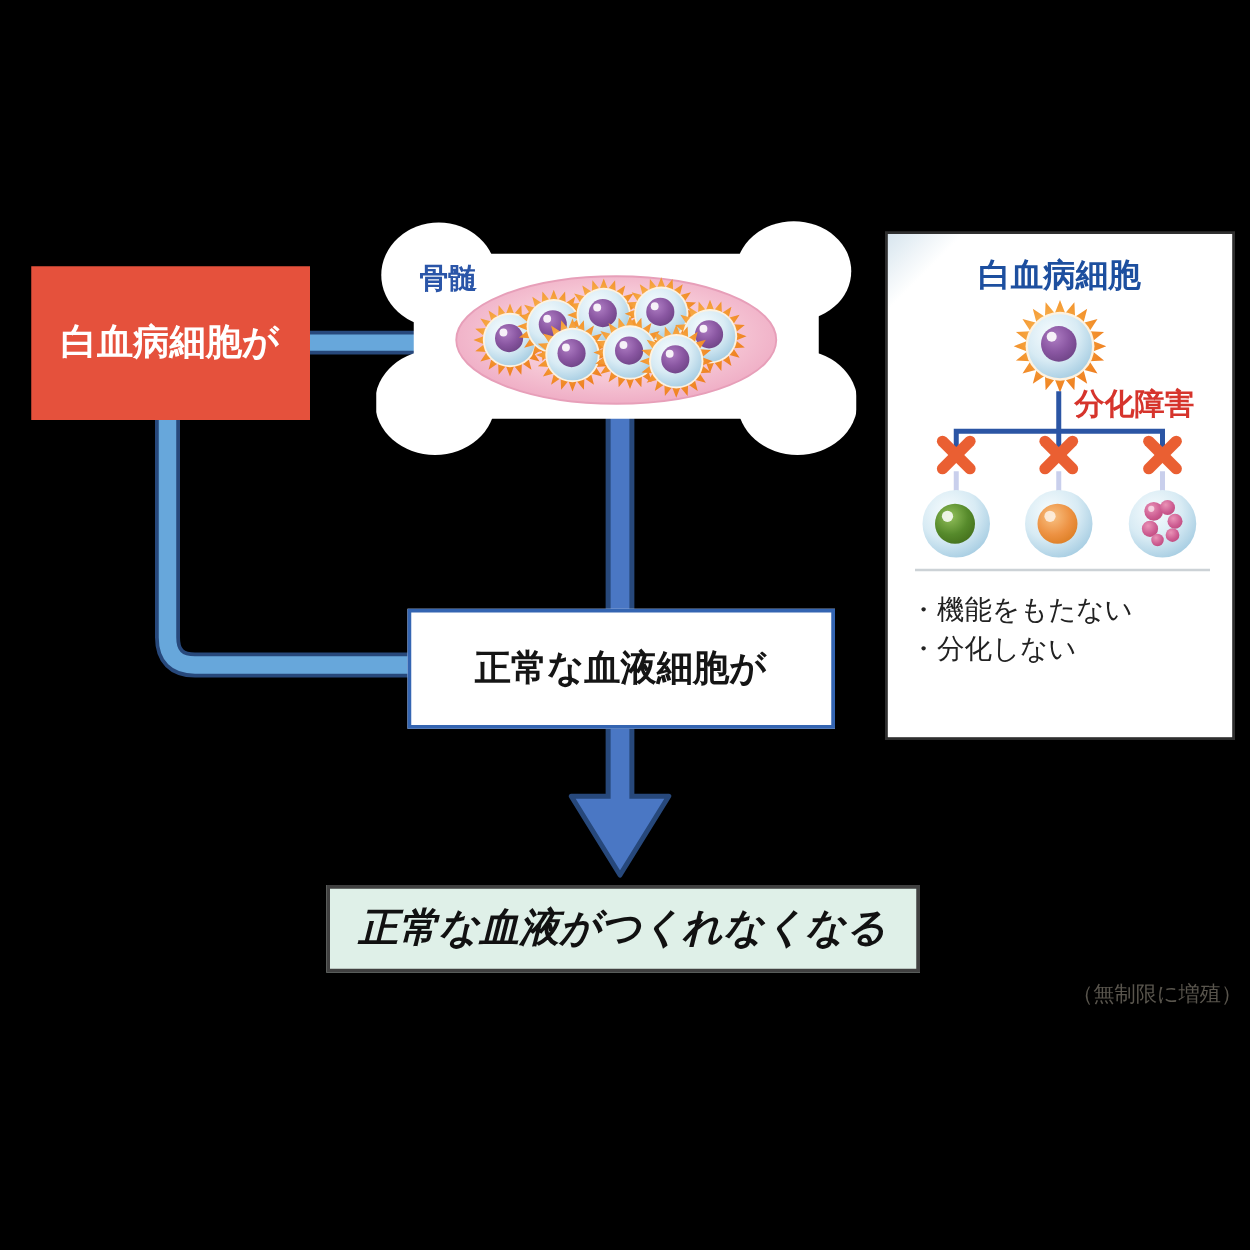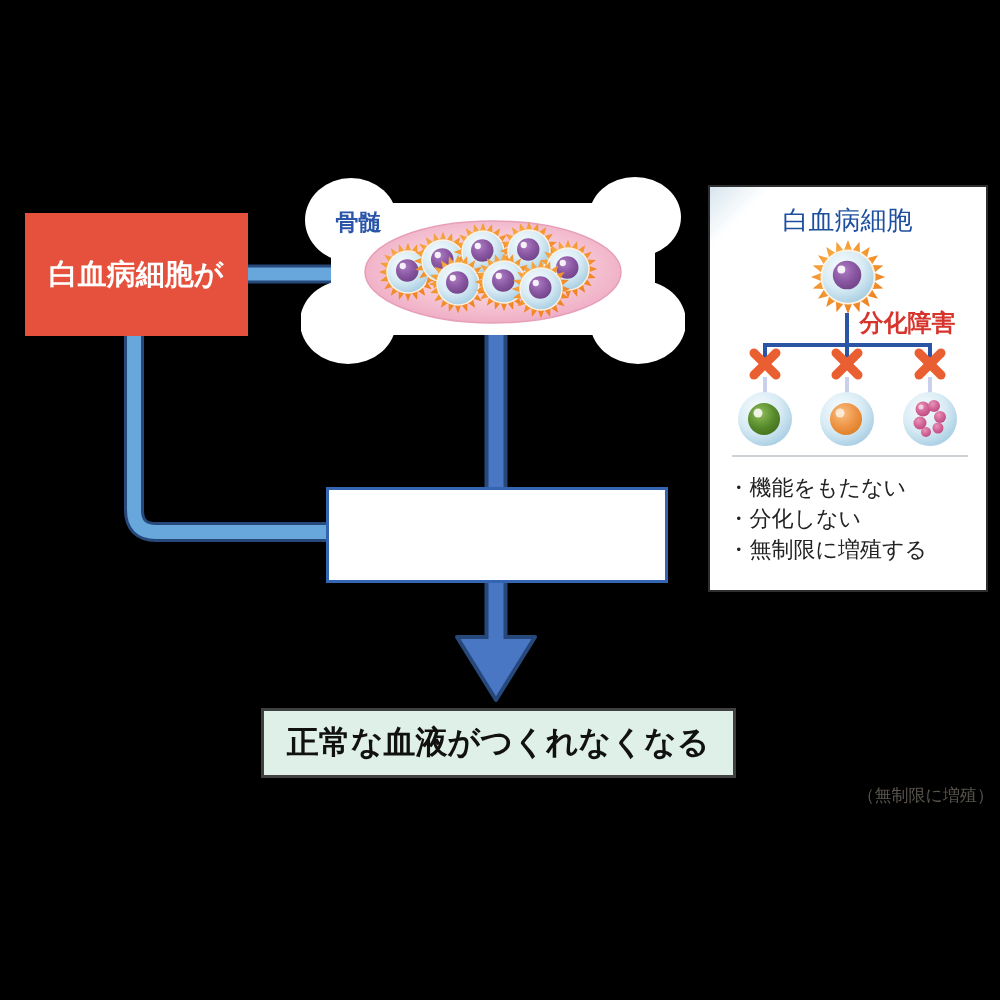--- a/index.html
+++ b/index.html
@@ -32,31 +32,31 @@
   }
   #space-box .ln{color:#151515;font-weight:bold;font-size:29px;line-height:38px;white-space:nowrap;}
 
   
   #result-box{
     left:248px;top:708px;width:475px;height:70px;background:#dff0e8;
     border:3px solid #404040;box-sizing:border-box;
     display:flex;align-items:center;justify-content:center;
     z-index:3;
   }
-  #result-box .ln{color:#111;font-weight:bold;font-size:32px;white-space:nowrap;}
+  #result-box .ln{color:#111;font-weight:bold;font-size:32px;white-space:nowrap;font-style:italic;}
 
   
   #panel{
     left:695px;top:185px;width:280px;height:407px;
     background:linear-gradient(135deg,#d7e5ee 0%,#ffffff 9%,#ffffff 100%);
     border:2px solid #2e2e2e;box-sizing:border-box;z-index:3;
   }
   #panel-title{
     position:absolute;left:0;top:16px;width:100%;text-align:center;
-    font-size:26px;font-weight:normal;color:#1d4f9f;white-space:nowrap;
+    font-size:26px;font-weight:bold;color:#1d4f9f;white-space:nowrap;
   }
   #disorder-label{
     position:absolute;left:150px;top:120px;font-size:24px;font-weight:bold;color:#d6342c;white-space:nowrap;
   }
   #panel-divider{position:absolute;left:22px;top:268px;width:236px;height:2px;background:#ccd2d6;}
   #panel-bullets{position:absolute;left:18px;top:285px;}
   #panel-bullets .bullet{font-size:22px;line-height:31px;color:#222;white-space:nowrap;}
 
   
   #caption{left:845px;top:784px;width:130px;text-align:right;font-size:17px;color:#59554d;white-space:nowrap;z-index:2;}
@@ -150,20 +150,21 @@
       <use href="#leukemia-cell" xlink:href="#leukemia-cell" x="210" y="86" width="60" height="60"></use>
     </g>
   </svg>
   <div class="abs" id="bone-label">骨髄</div>
 
   <div class="abs" id="cause-box">
     <div class="ln">白血病細胞が</div>
   </div>
 
   <div class="abs" id="space-box">
+    <div class="ln">正常な血液細胞が</div>
   </div>
 
   <div class="abs" id="result-box">
     <div class="ln">正常な血液がつくれなくなる</div>
   </div>
 
   <div class="abs" id="panel">
     <div id="panel-title">白血病細胞</div>
 
     <svg class="layer" width="280" height="407" viewBox="0 0 280 407">
@@ -214,19 +215,18 @@
         </g>
         <circle cx="211" cy="220" r="2.5" fill="#ffffff" opacity="0.6"></circle>
       </g>
     </svg>
 
     <div id="disorder-label">分化障害</div>
     <div id="panel-divider"></div>
     <div id="panel-bullets">
       <div class="bullet">・機能をもたない</div>
       <div class="bullet">・分化しない</div>
-      <div class="bullet">・無制限に増殖する</div>
     </div>
   </div>
 
   <div class="abs" id="caption">（無制限に増殖）</div>
 
 </div>
 
 </body></html>

